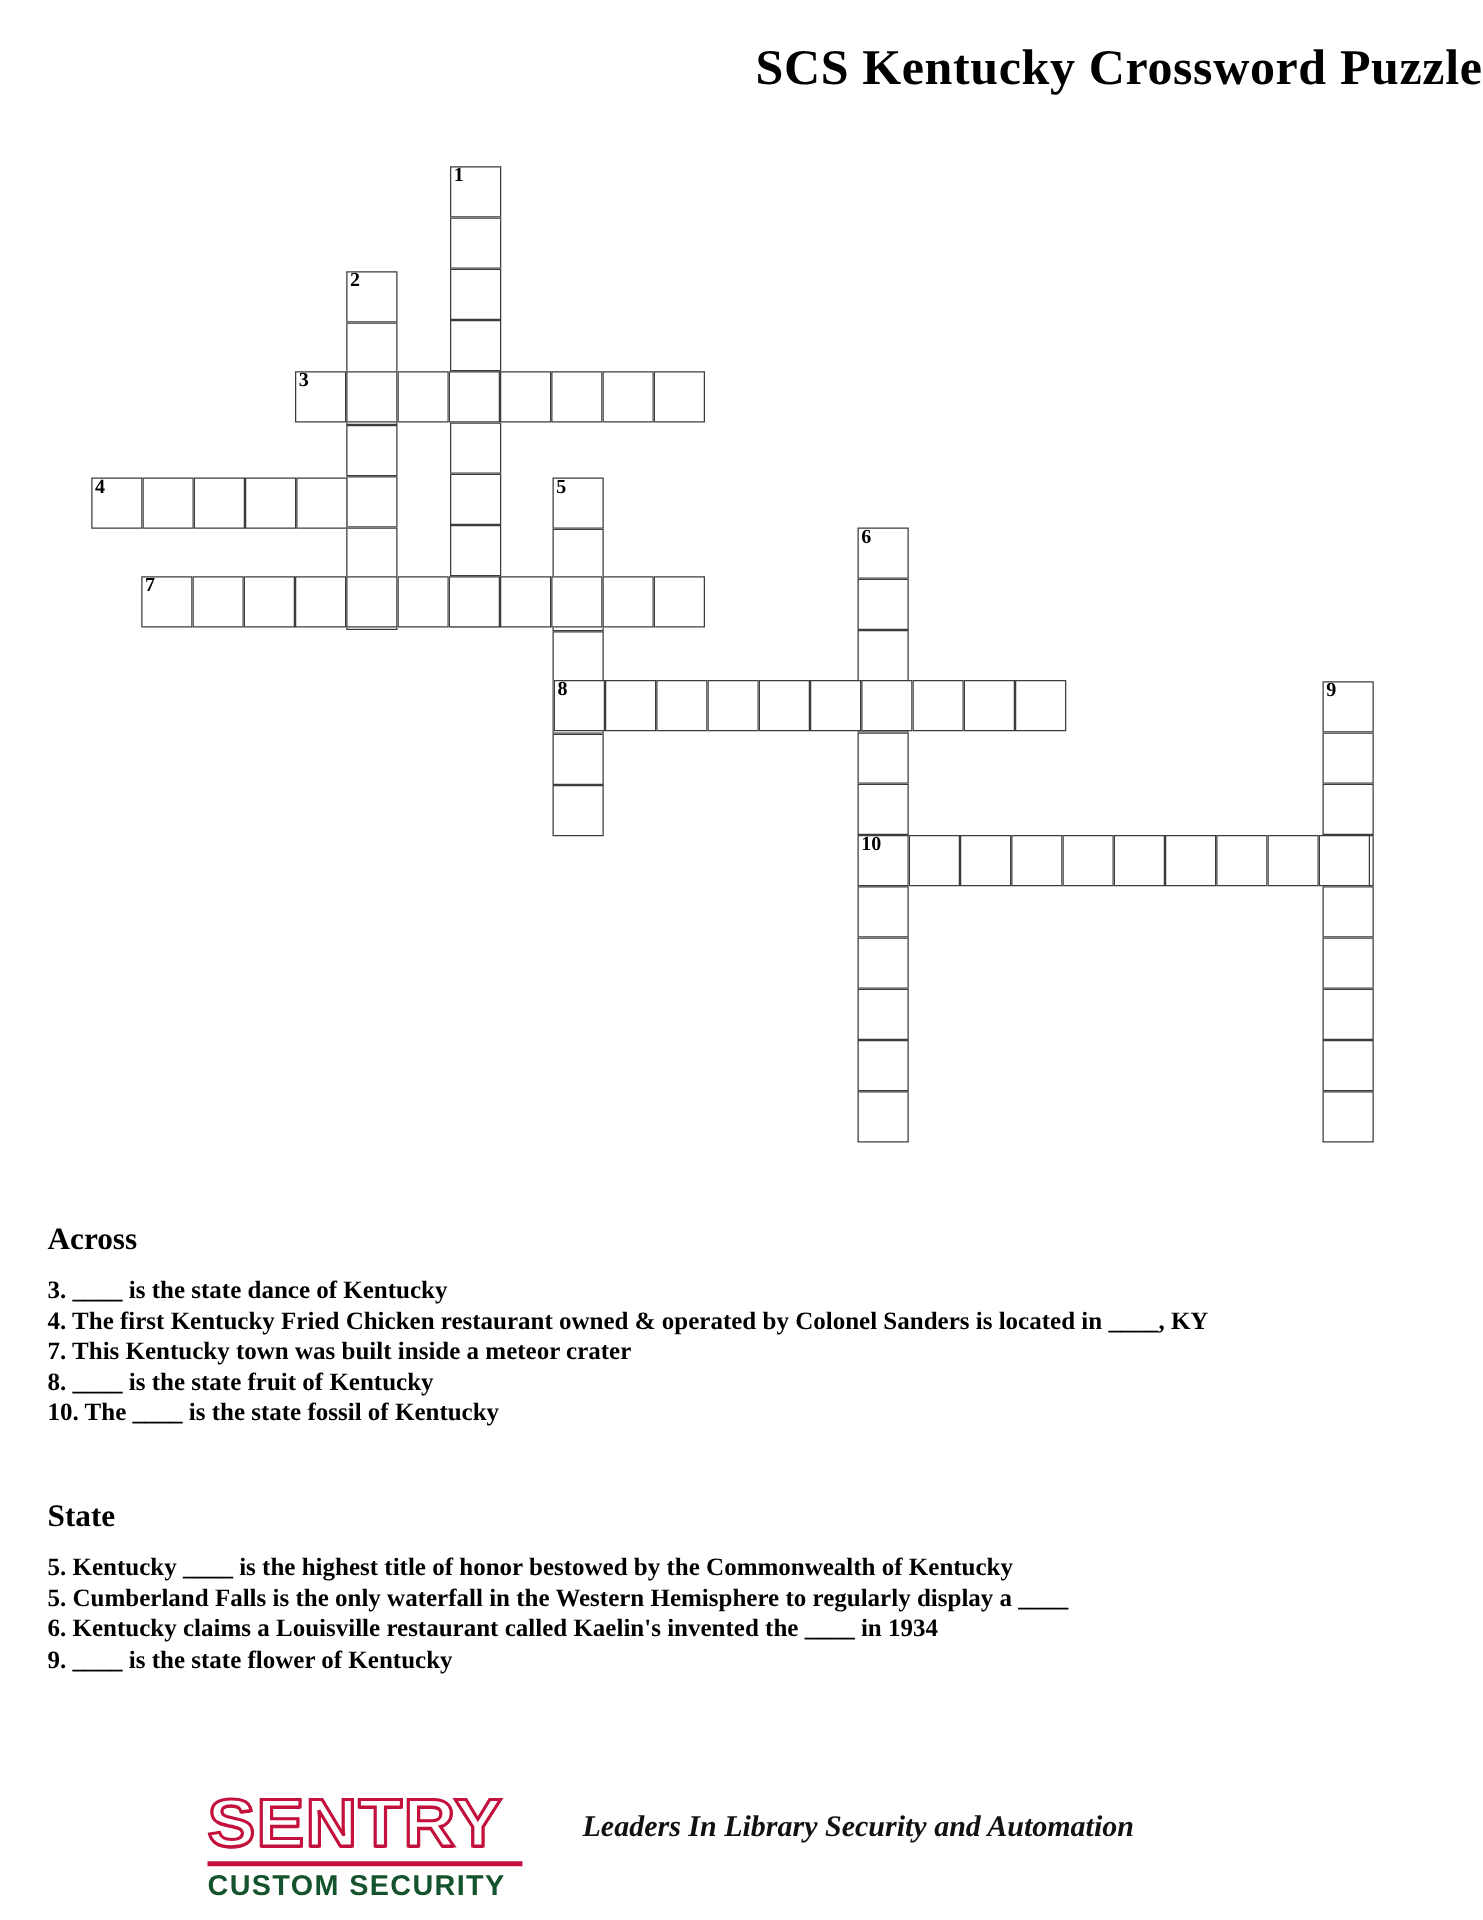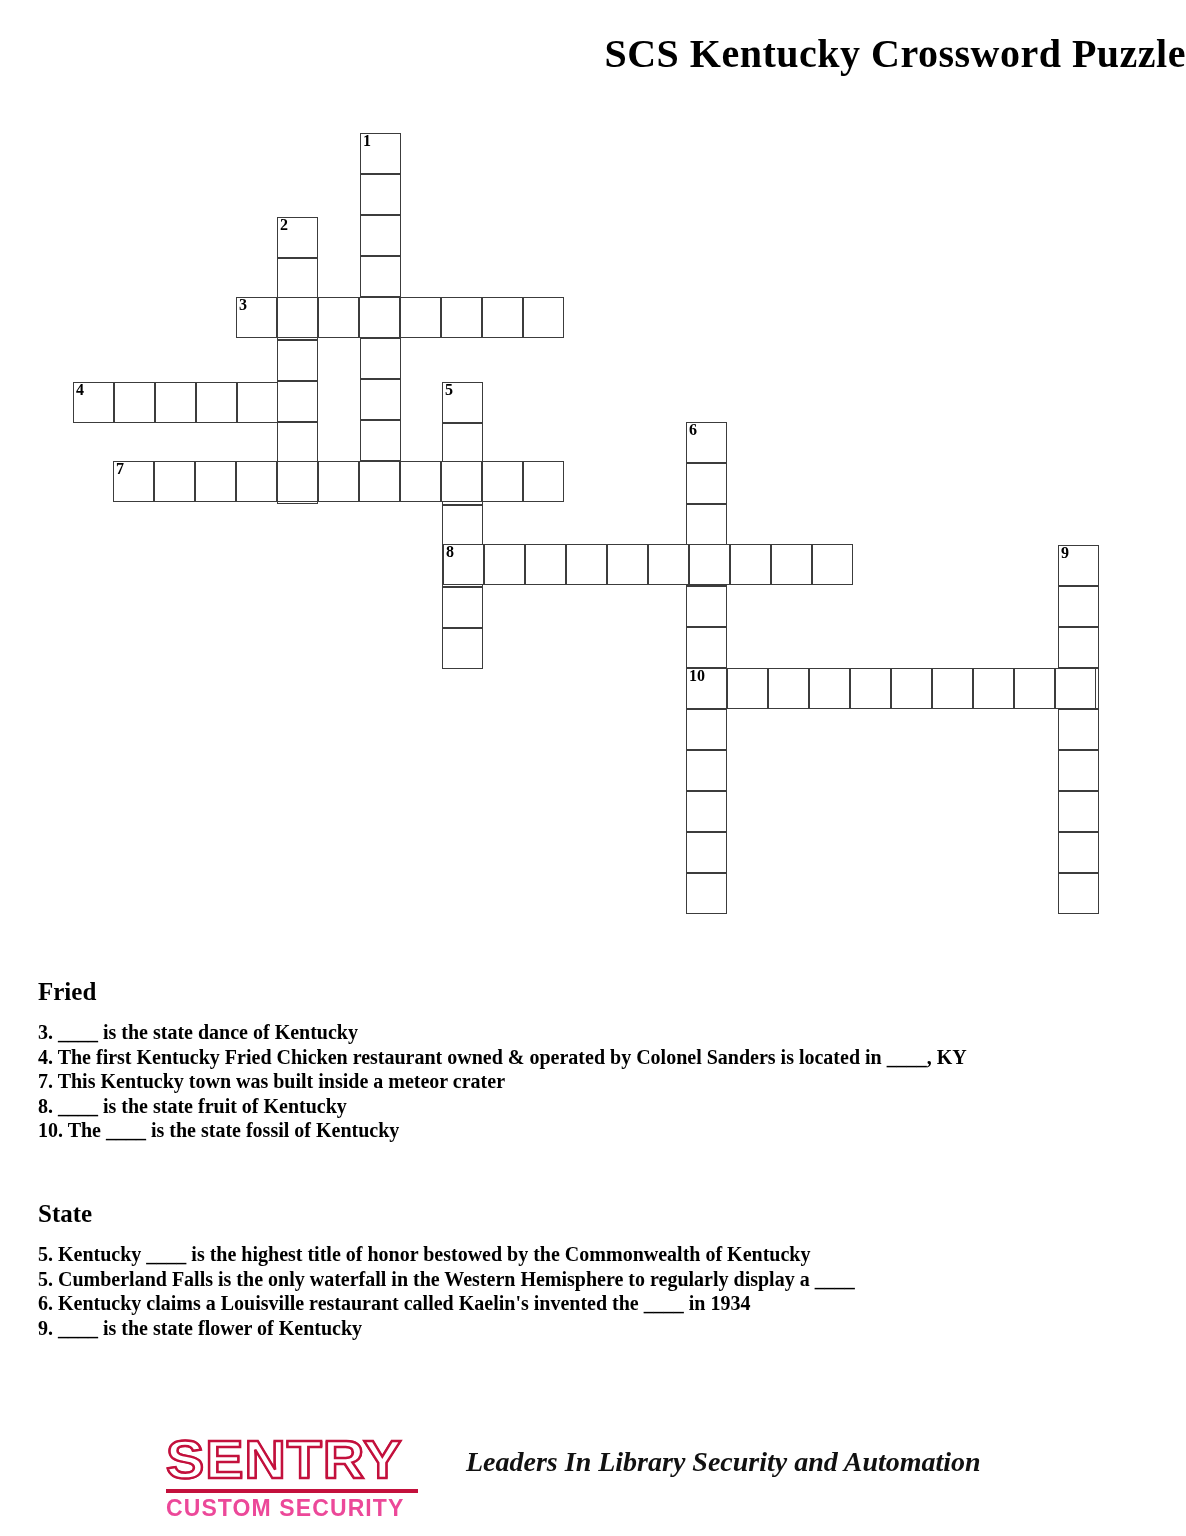--- a/index.html
+++ b/index.html
@@ -118,28 +118,28 @@
     background: #C3103C;
     margin: 3px 0 3px 0;
   }
   #sentry-subtext {
     display: block;
     font-family: "Liberation Sans", "DejaVu Sans", sans-serif;
     font-size: 23px;
     font-weight: bold;
     letter-spacing: 1.1px;
     line-height: 25px;
-    color: #ec4899;
+    color: #14532d;
   }
   #tagline {
     position: absolute;
     left: 300px;
     top: 12px;
     font-family: "Liberation Serif", "DejaVu Serif", serif;
-    font-size: 28px;
+    font-size: 24px;
     font-weight: bold;
     font-style: italic;
     line-height: 36px;
     color: #111111;
     white-space: nowrap;
   }
 </style>
 </head>
 <body>
 
@@ -249,21 +249,21 @@
     <div class="cw-cell" style="left: 809px; top: 668px;"></div>
     <div class="cw-cell" style="left: 850px; top: 668px;"></div>
     <div class="cw-cell" style="left: 891px; top: 668px;"></div>
     <div class="cw-cell" style="left: 932px; top: 668px;"></div>
     <div class="cw-cell" style="left: 973px; top: 668px;"></div>
     <div class="cw-cell" style="left: 1014px; top: 668px;"></div>
     <div class="cw-cell" style="left: 1055px; top: 668px;"></div>
   </div>
 
 <div class="clue-section" id="across-section">
-  <div class="clue-heading">Fried</div>
+  <div class="clue-heading">Across</div>
   <ul class="clue-list" id="across-list">
       <li class="clue-item">3. ____ is the state dance of Kentucky</li>
       <li class="clue-item">4. The first Kentucky Fried Chicken restaurant owned &amp; operated by Colonel Sanders is located in ____, KY</li>
       <li class="clue-item">7. This Kentucky town was built inside a meteor crater</li>
       <li class="clue-item">8. ____ is the state fruit of Kentucky</li>
       <li class="clue-item">10. The ____ is the state fossil of Kentucky</li>
     </ul>
 </div>
 
 <div class="clue-section" id="down-section">

